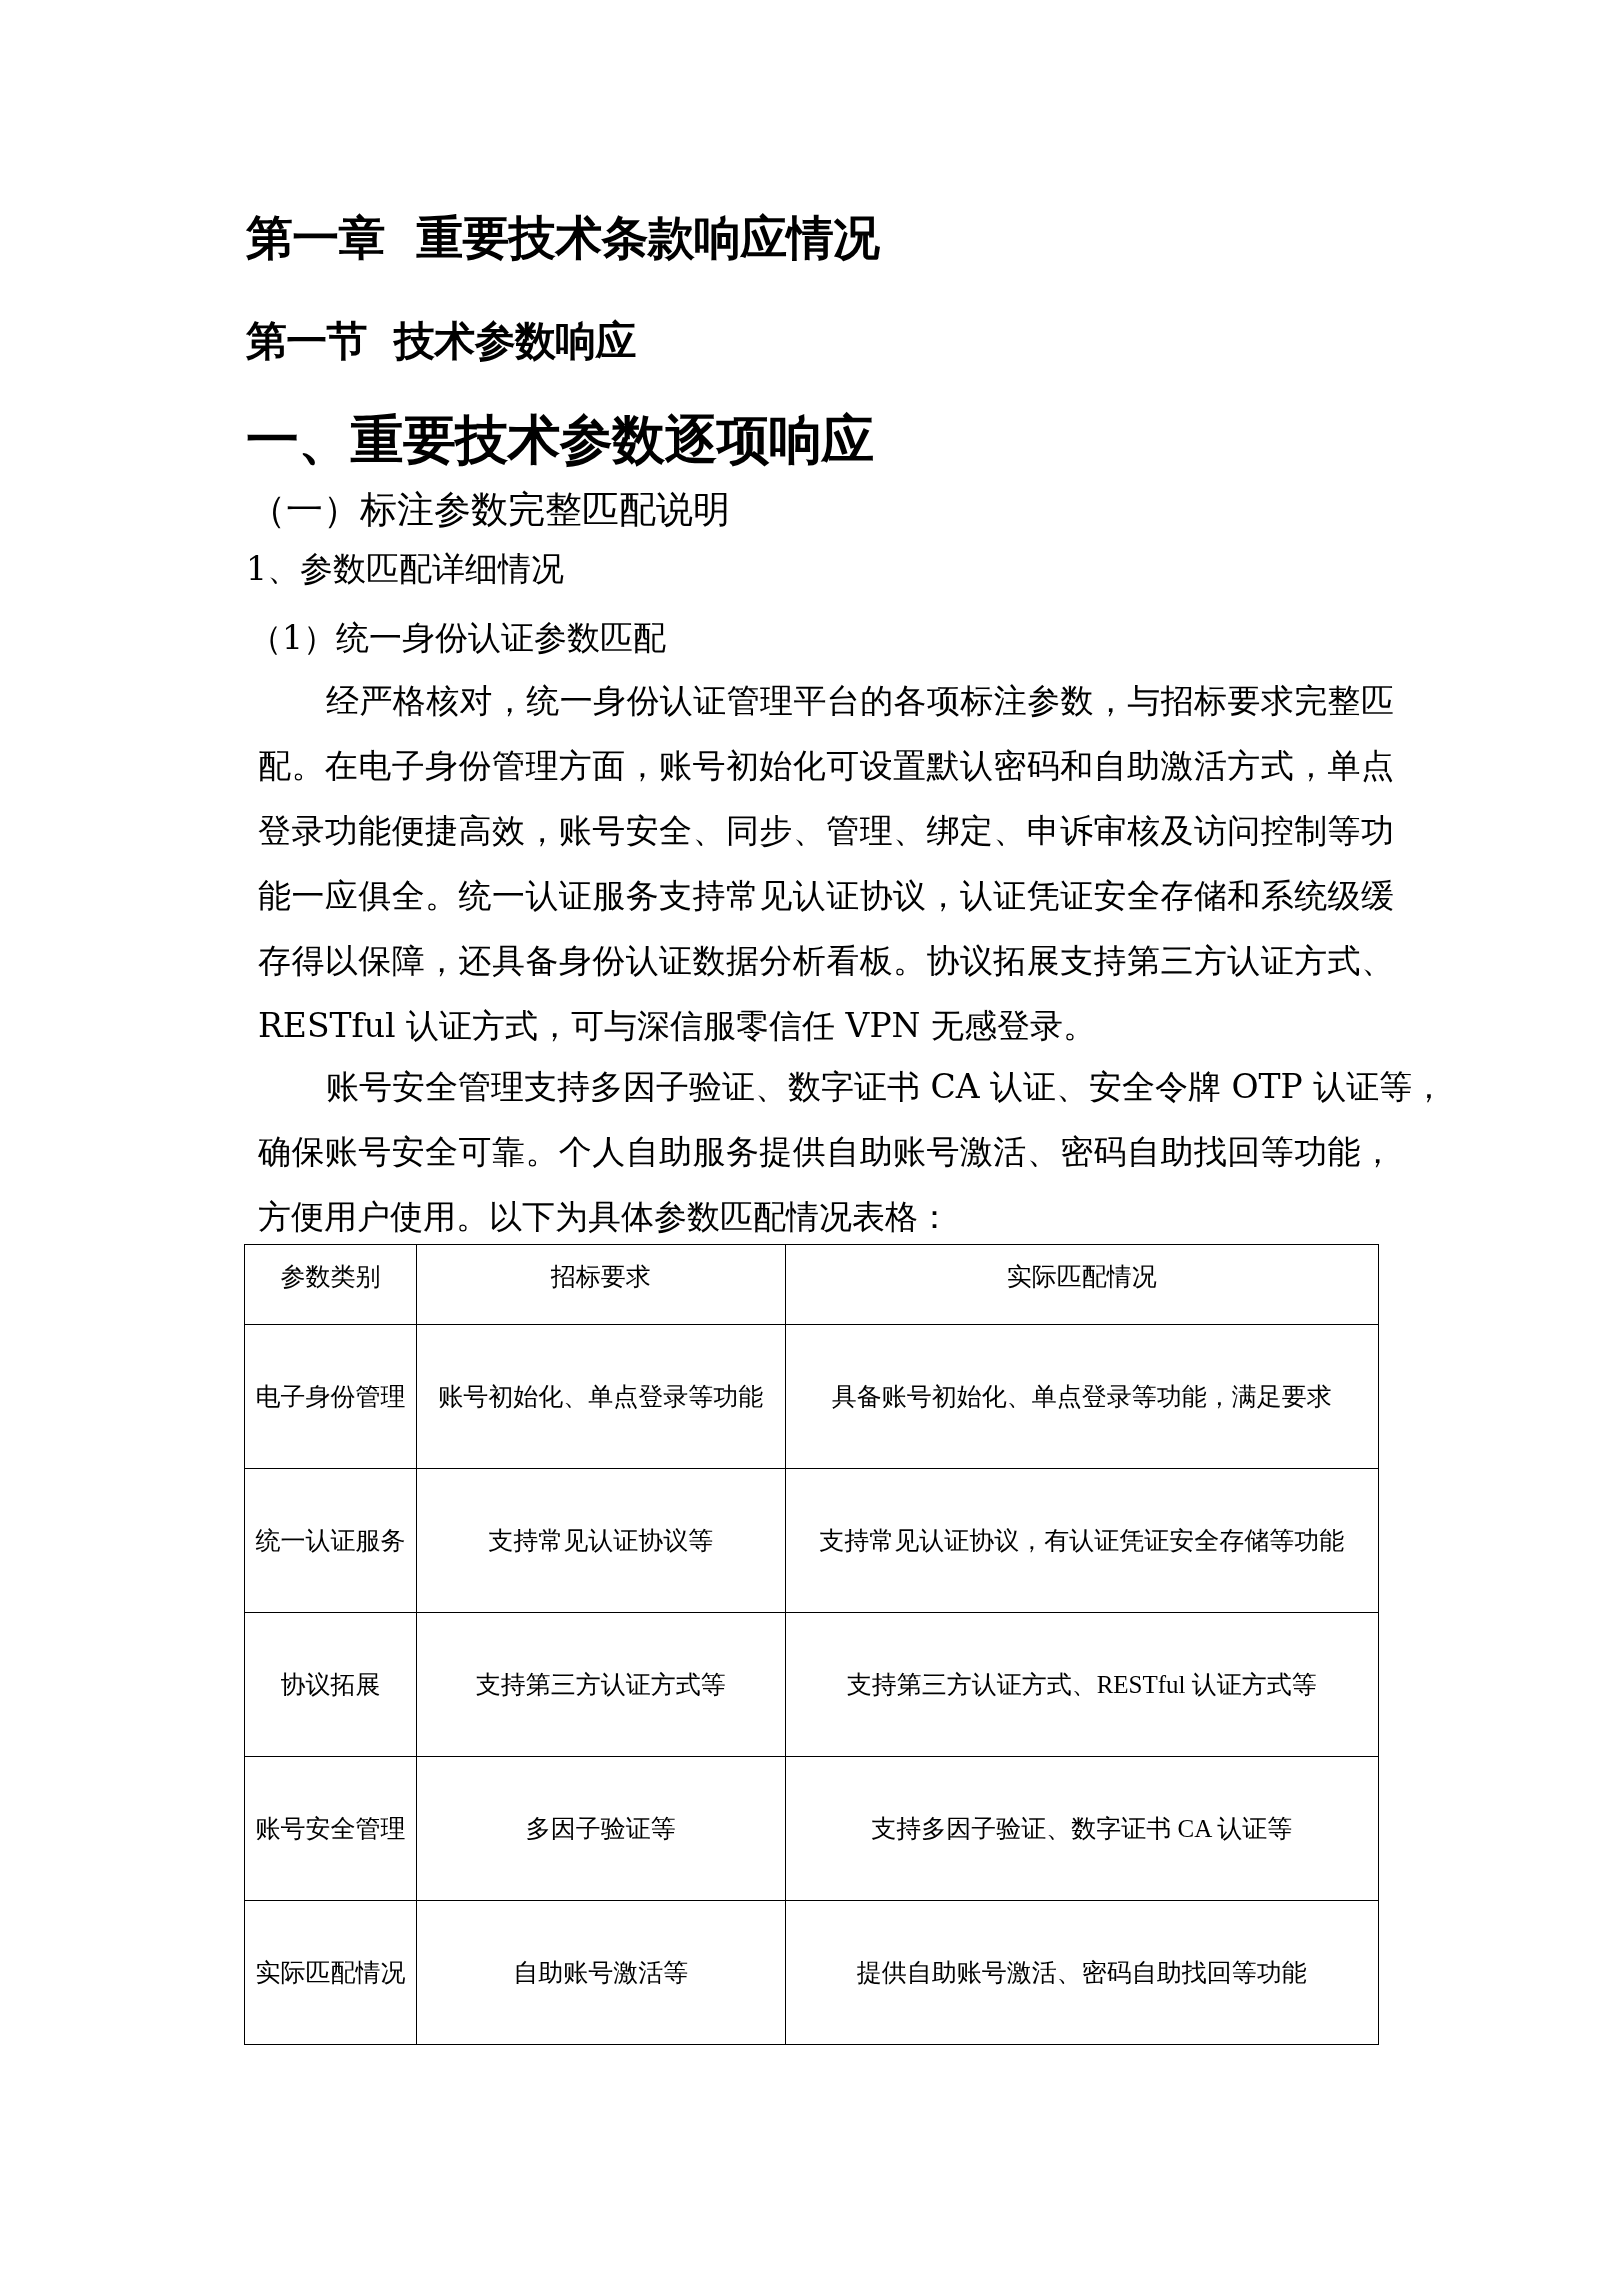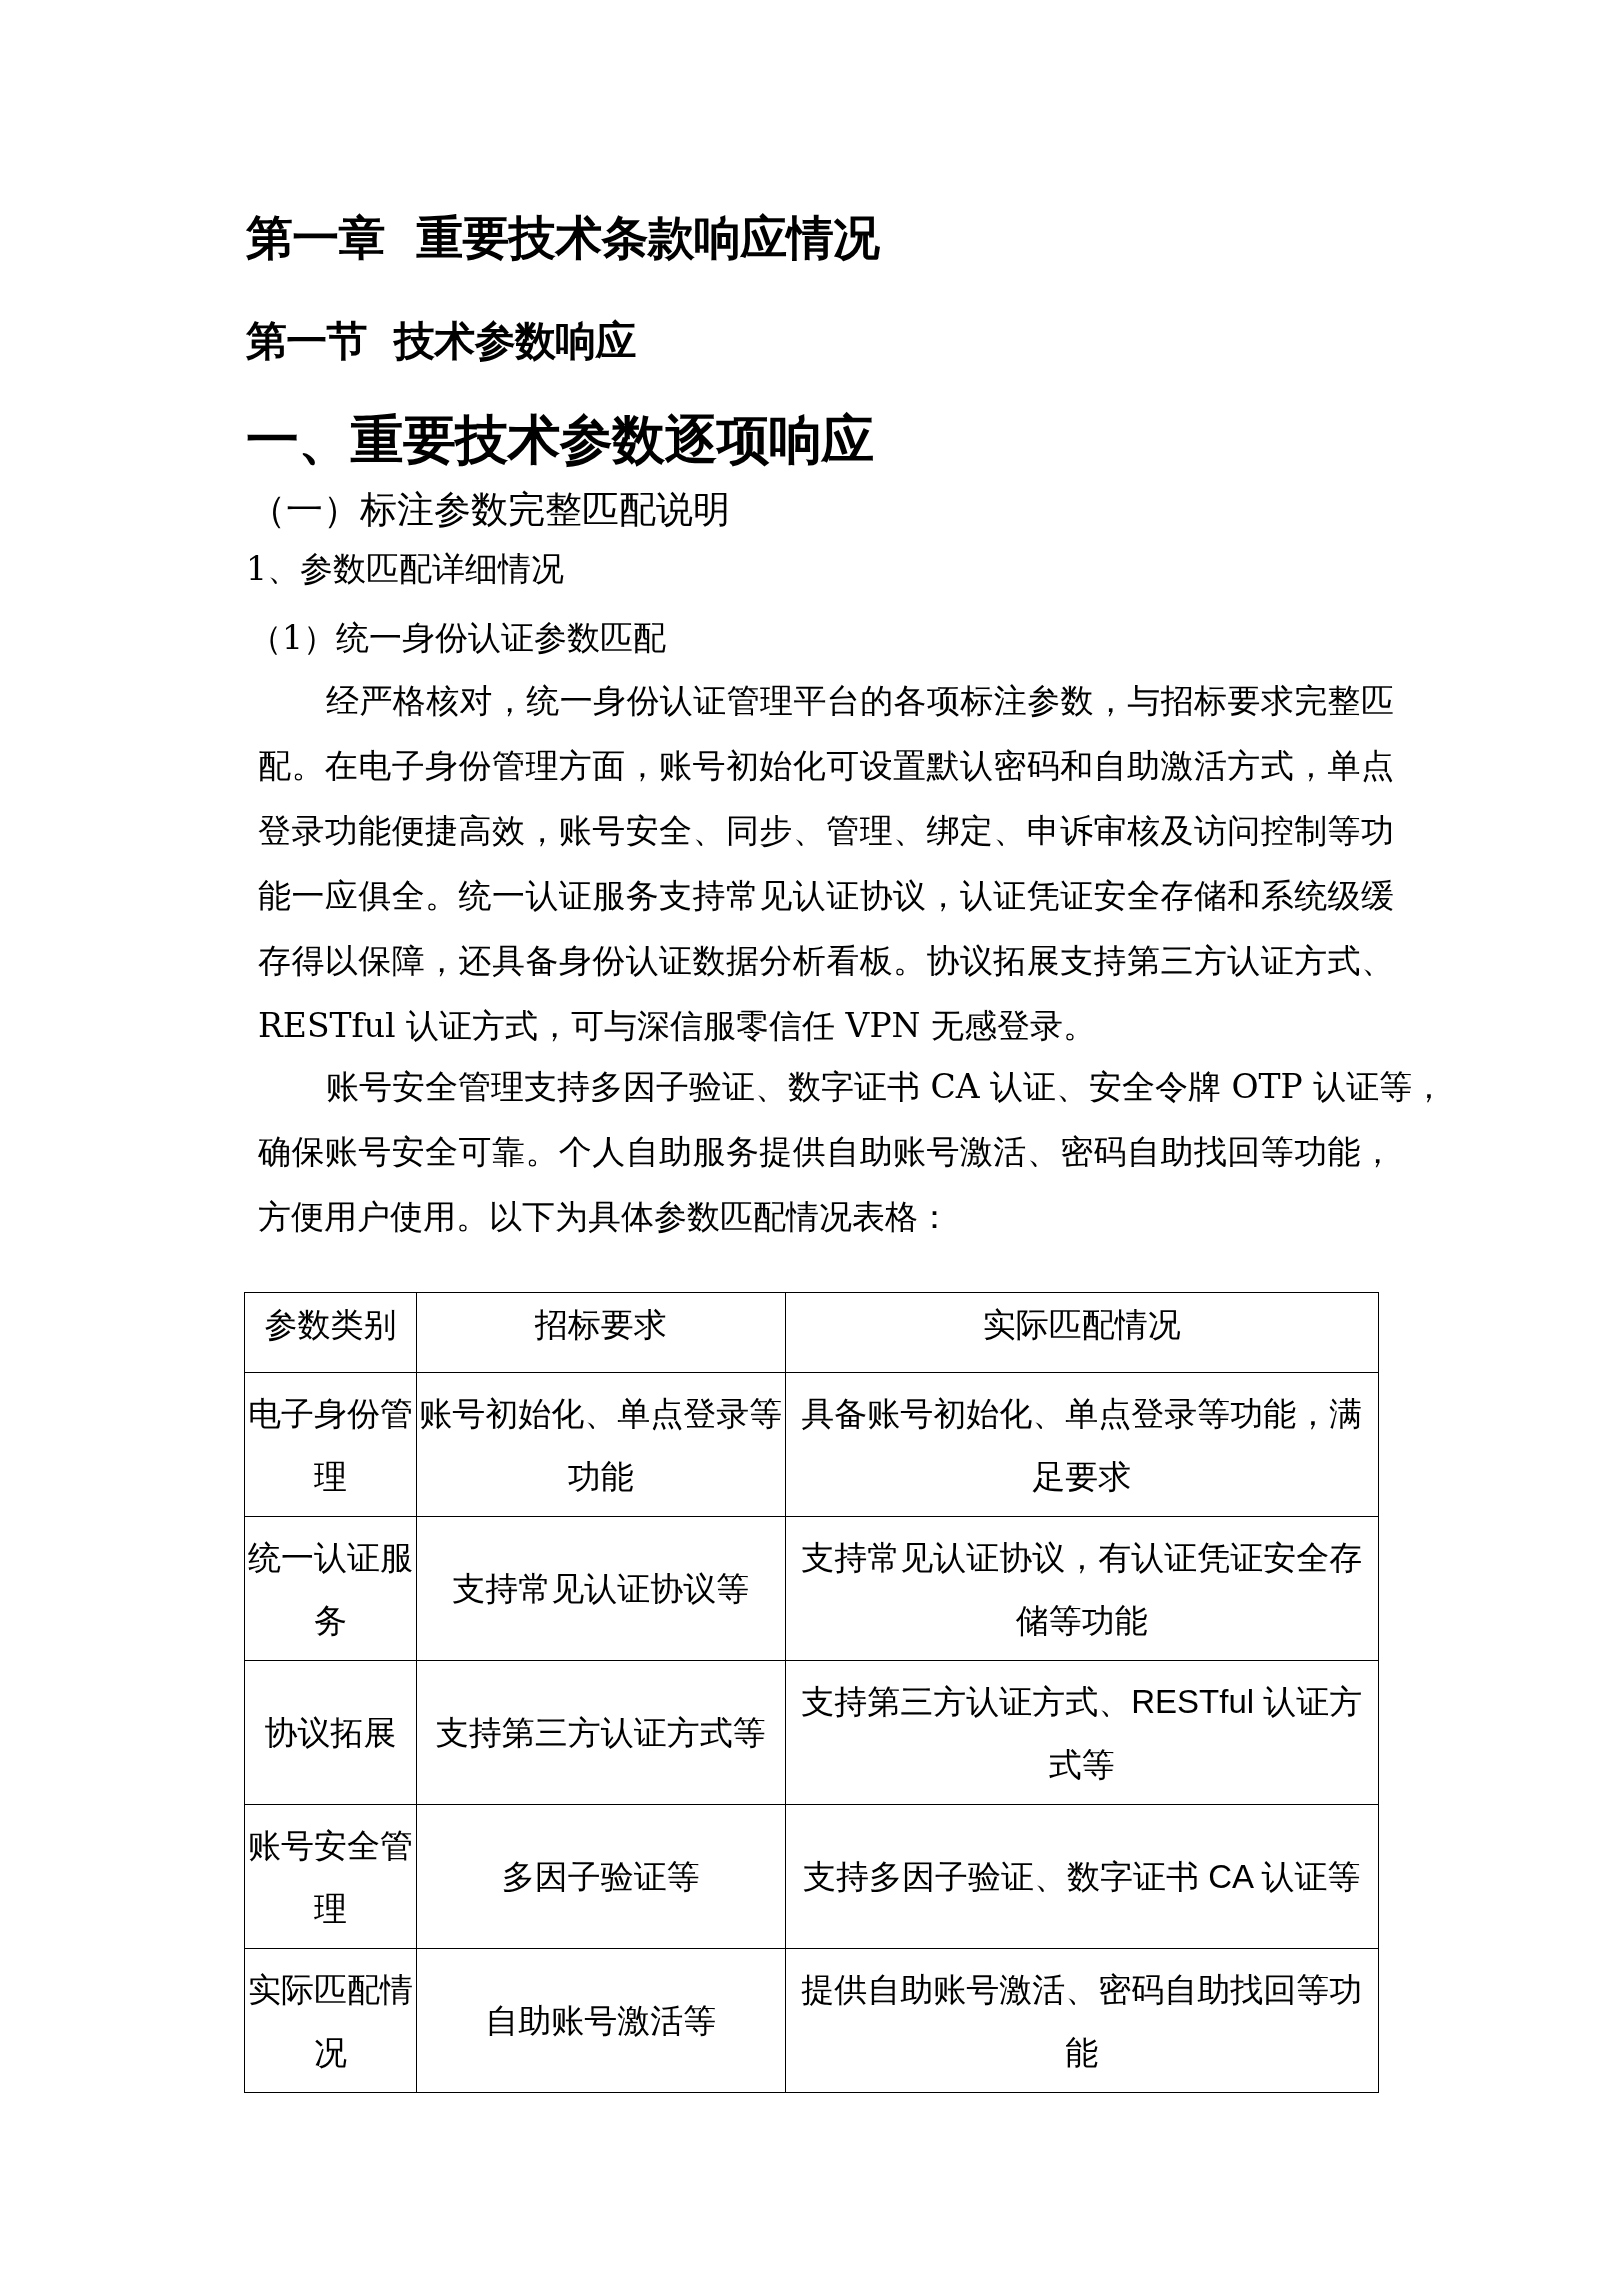--- a/index.html
+++ b/index.html
@@ -11,21 +11,21 @@
   .h4 { position: absolute; left: 249px; top: 486px; font-family: "DejaVu Serif", "Liberation Serif", serif; font-size: 37px; line-height: 47px; white-space: pre; }
   .h5 { position: absolute; left: 246px; top: 548px; font-family: "DejaVu Serif", "Liberation Serif", serif; font-size: 33px; line-height: 42px; white-space: pre; }
   .h6 { position: absolute; left: 249px; top: 608px; font-family: "DejaVu Serif", "Liberation Serif", serif; font-size: 33px; line-height: 42px; white-space: pre; margin-top: 9px; }
   .para { position: absolute; left: 246px; width: 1136px; font-family: "DejaVu Serif", "Liberation Serif", serif; font-size: 33px; line-height: 65px; text-align: justify; text-indent: 68px; margin: 12px; }
   .para .ln { display: block; text-align: justify; text-align-last: justify; white-space: nowrap; }
   .para .ln.last { text-align-last: left; }
   .para .ln.first { padding-left: 68px; }
   .p1 { top: 656px; text-indent: 0; }
   .p2 { top: 1042px; text-indent: 0; }
 
-  table.params { position: absolute; left: 244px; top: 1292px; width: 1135px; border-collapse: collapse; font-family: Liberation Sans, sans-serif; font-size: 33px; }
+  table.params { position: absolute; left: 244px; top: 1244px; width: 1135px; border-collapse: collapse; font-family: Liberation Serif, serif; font-size: 25px; }
   table.params td, table.params th { border: 1.3px solid #000; text-align: center; vertical-align: middle; padding: 0 1.3px; line-height: 63px; font-weight: normal; }
   table.params th { height: 79px; vertical-align: top; padding-top: 0; }
   table.params td { height: 143px; margin-left: 24px; }
   col.c1 { width: 172px; }
   col.c2 { width: 369px; }
   col.c3 { width: 594px; }
 </style>
 </head>
 <body>
 

